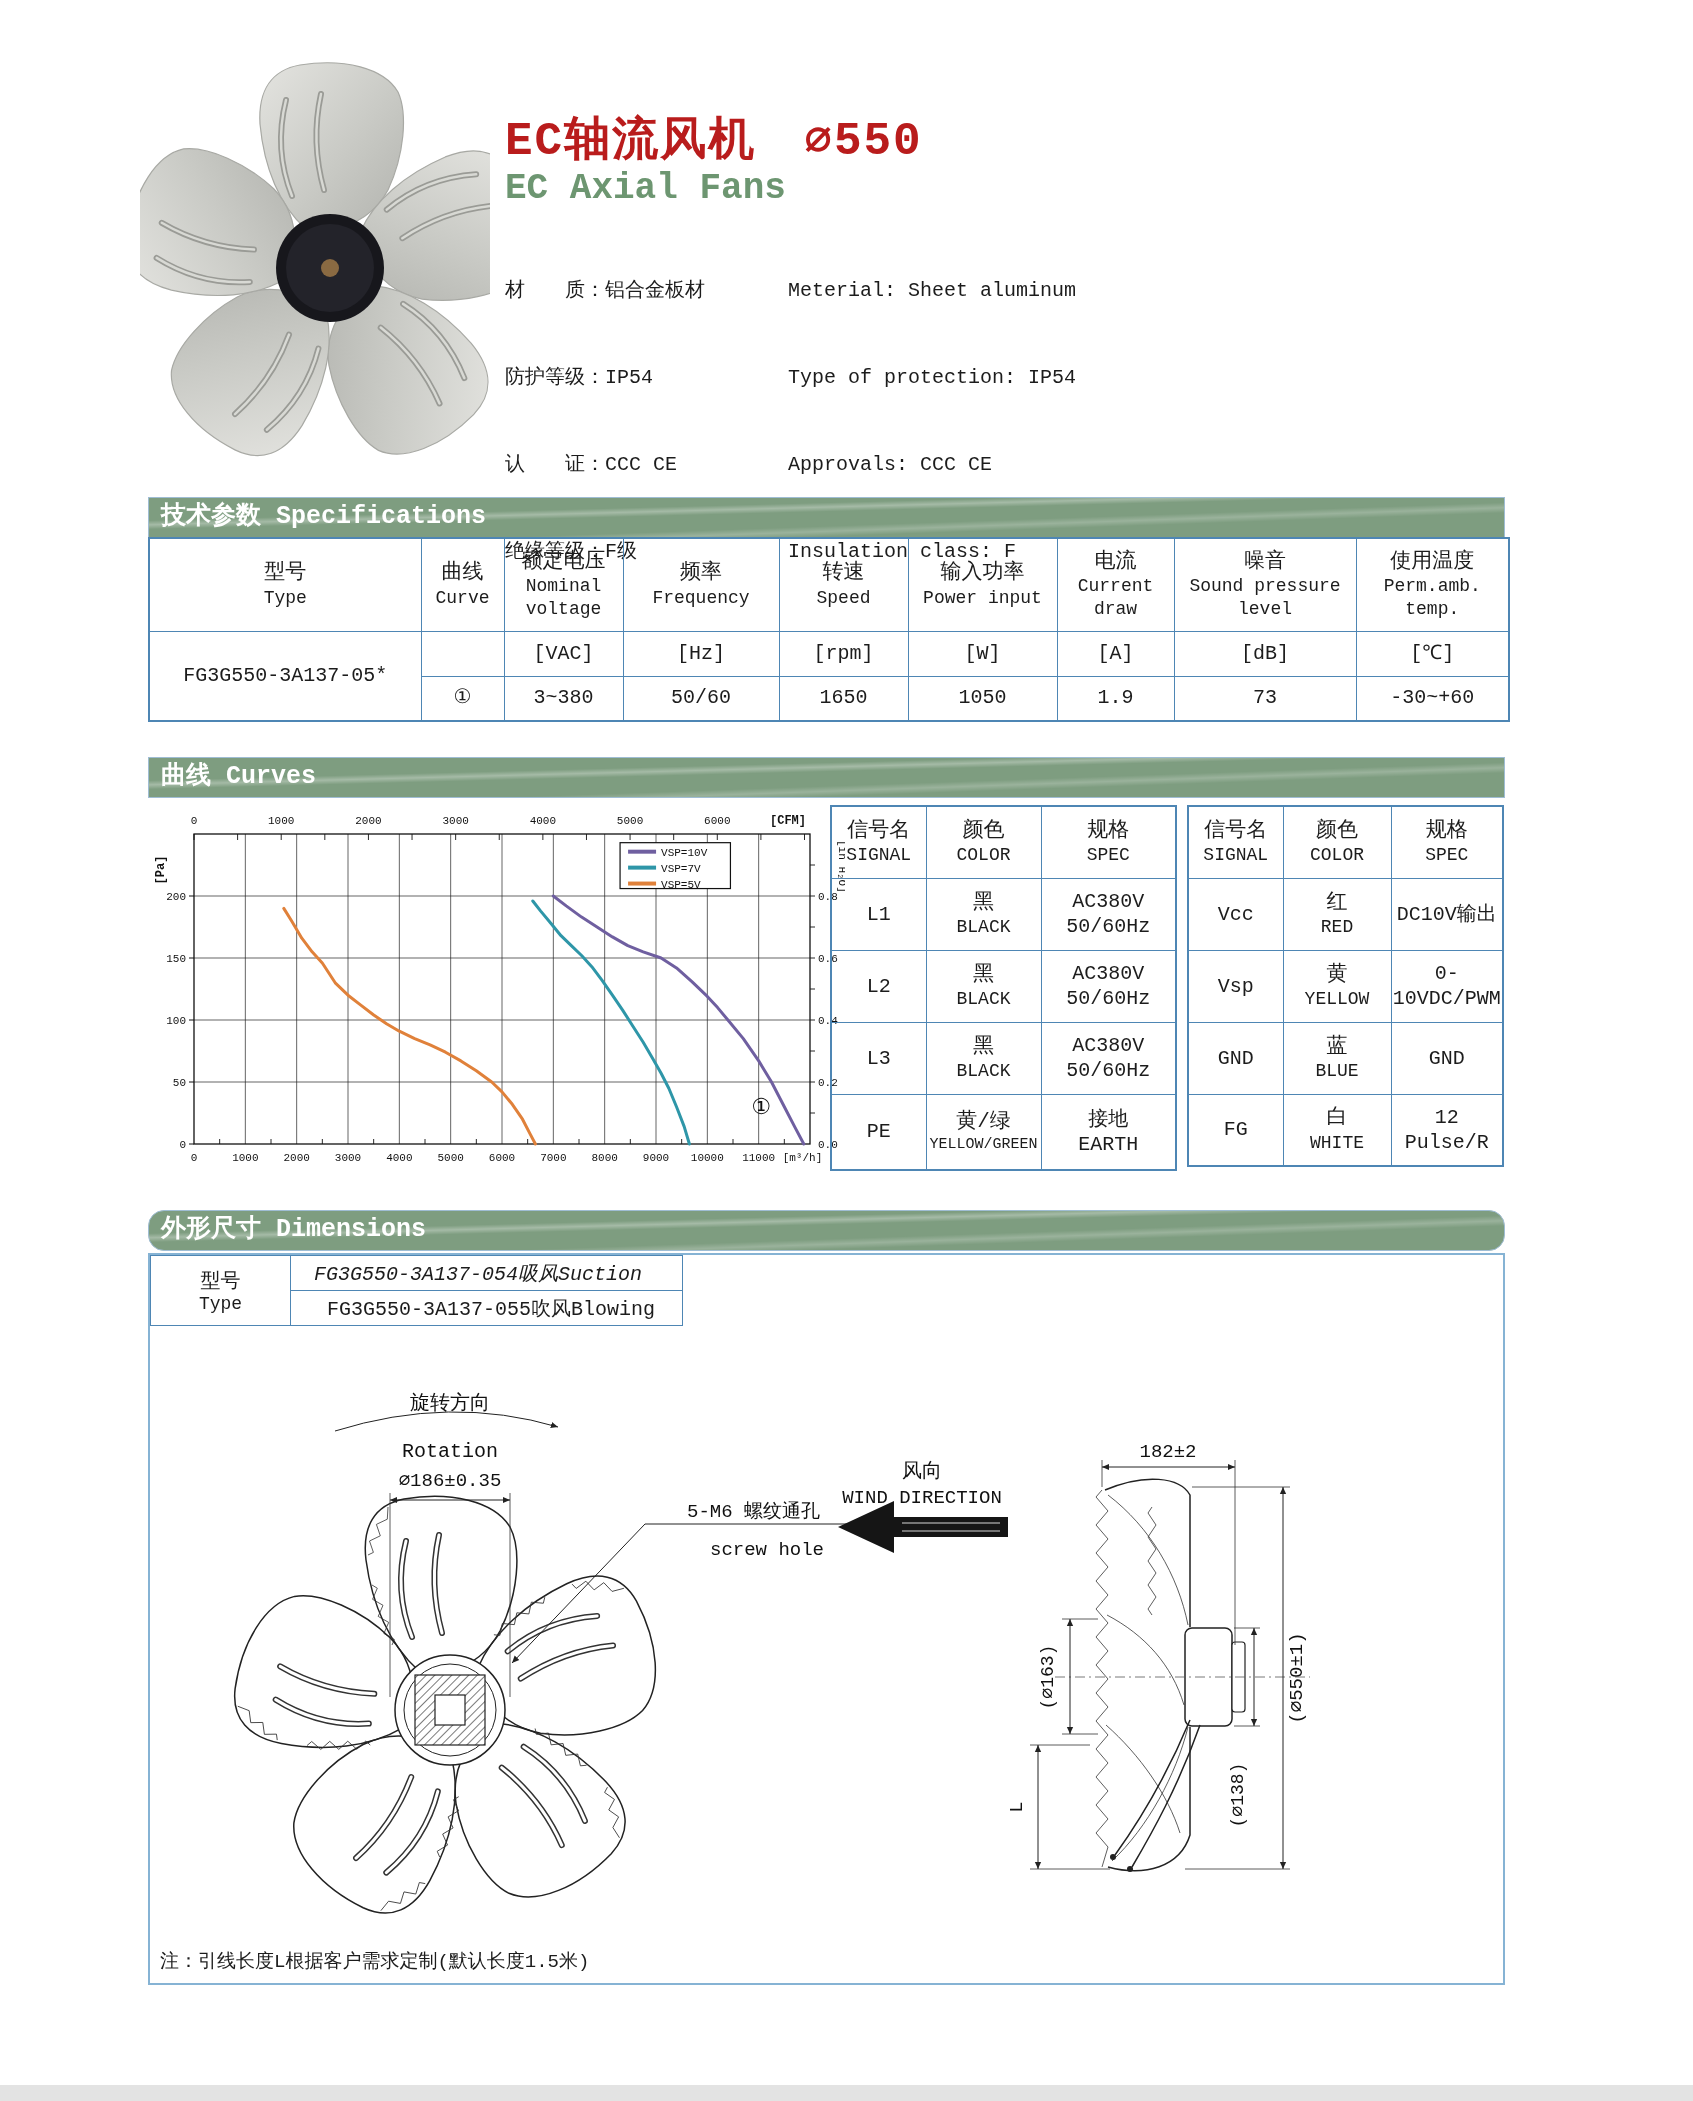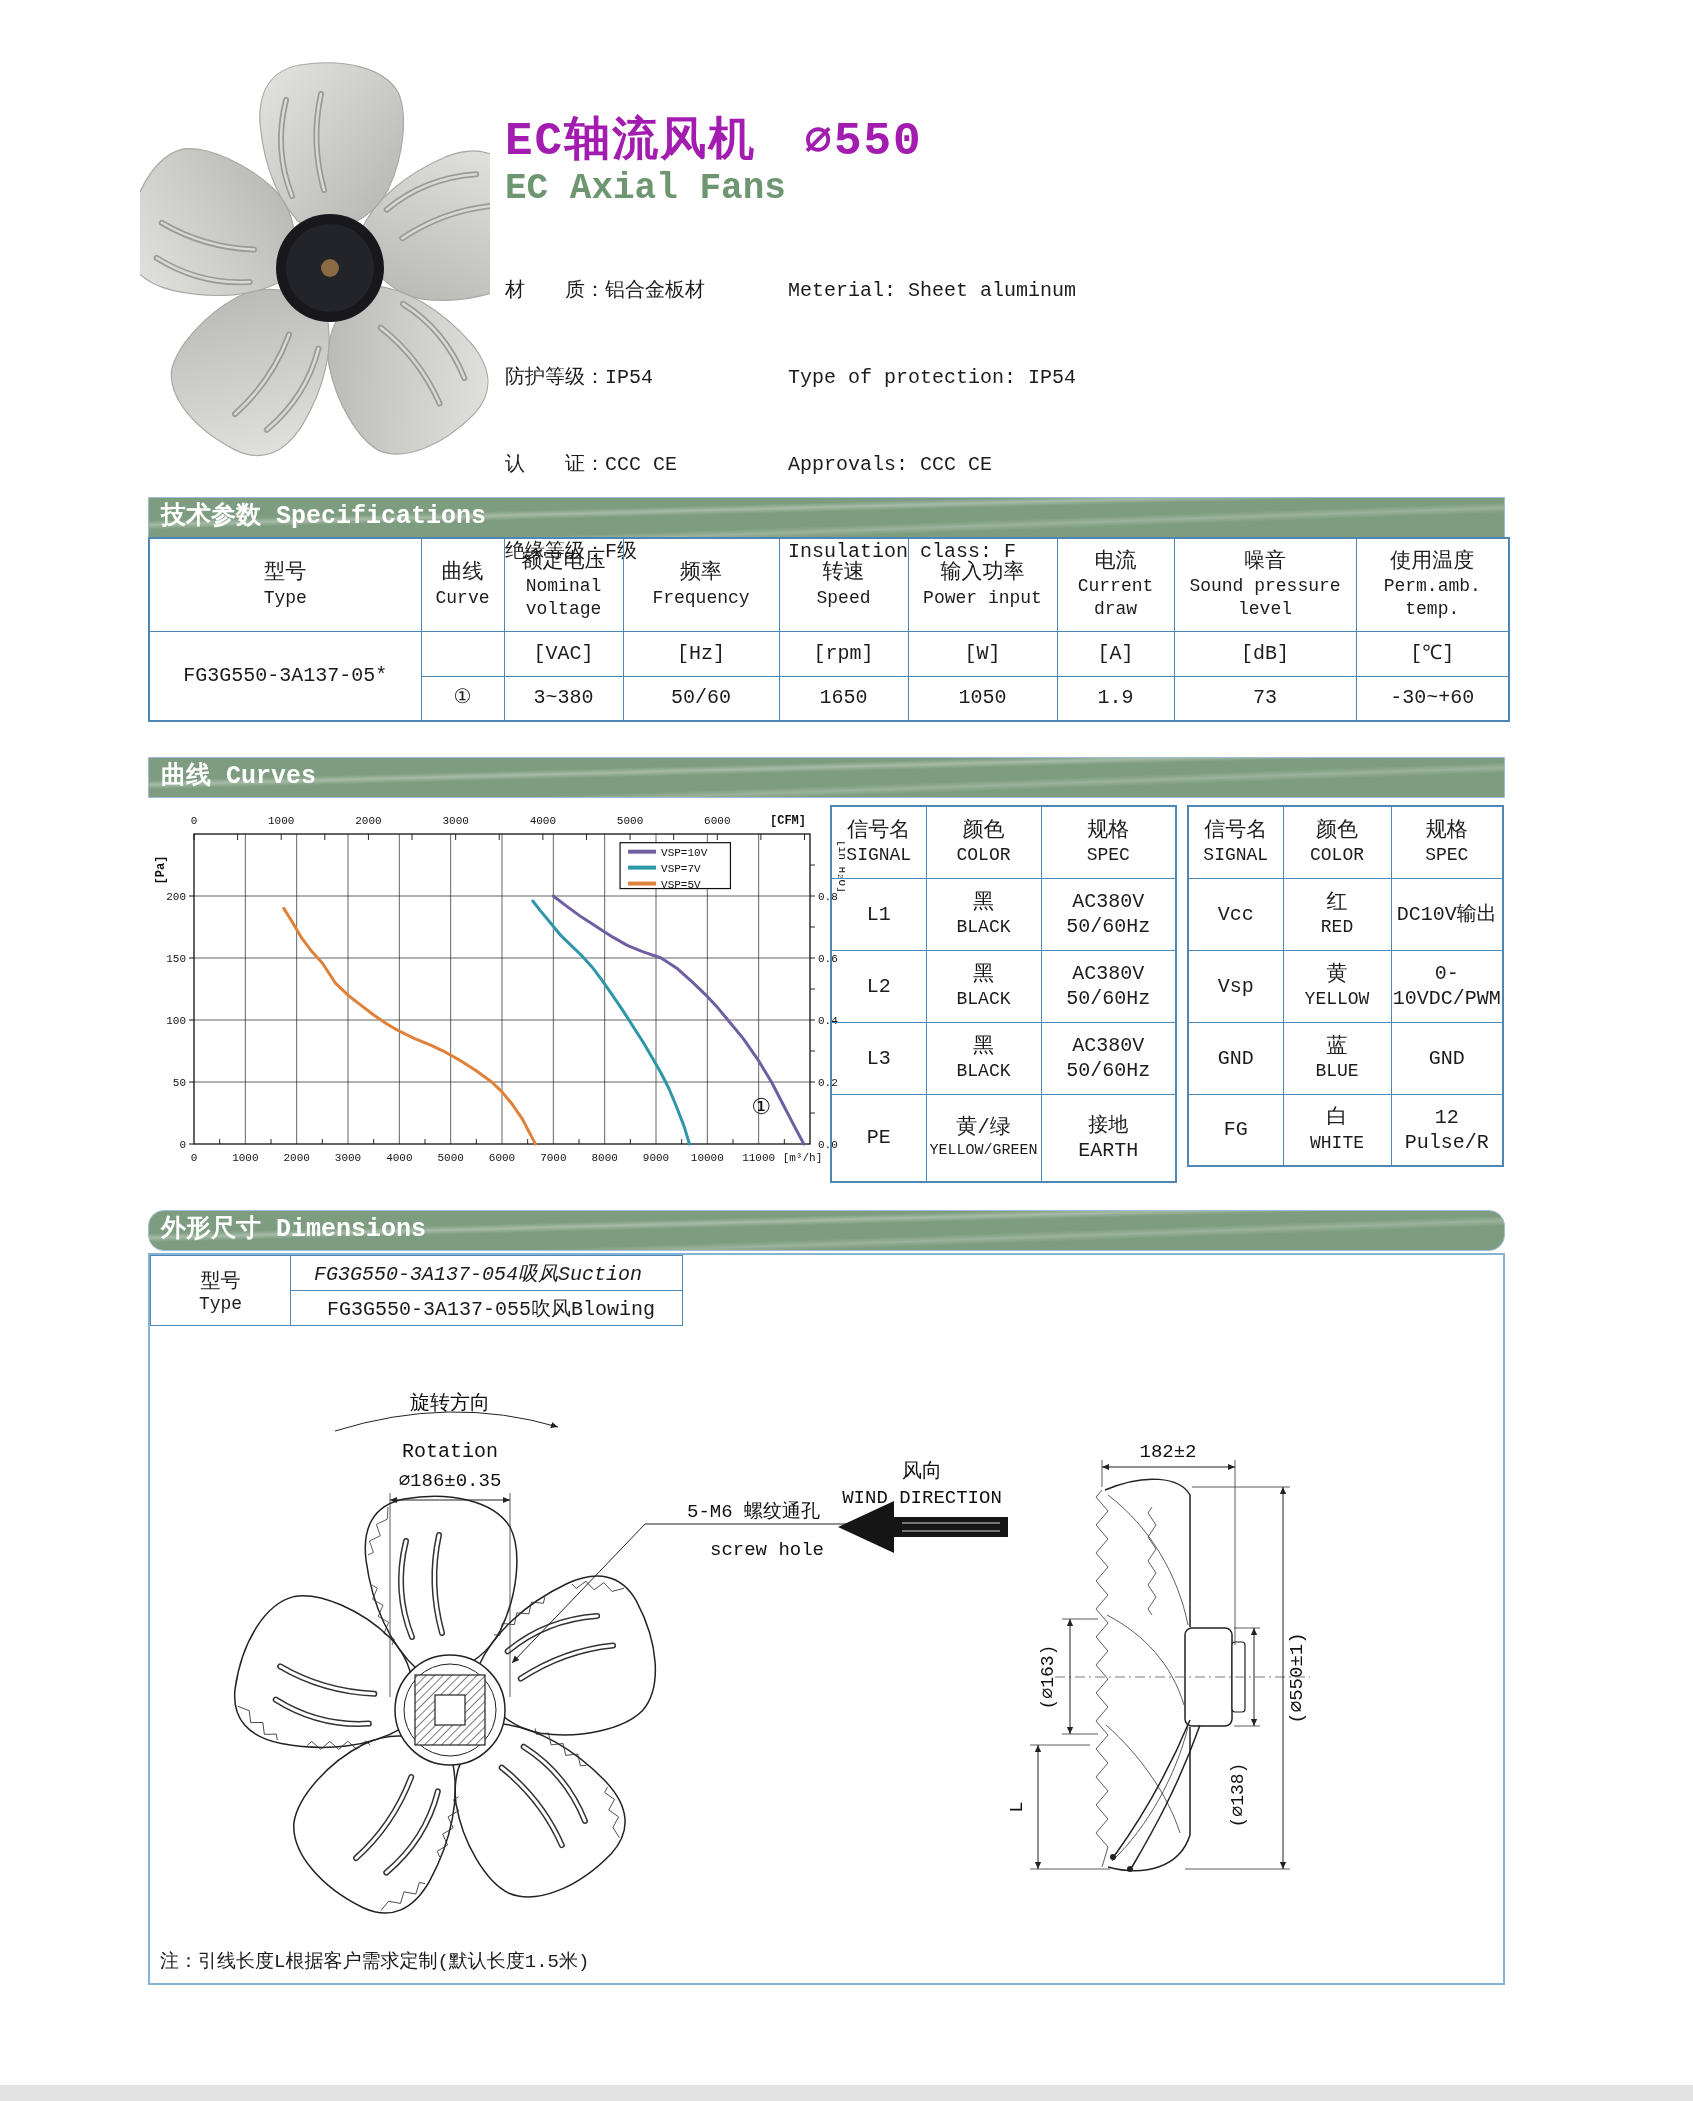--- a/index.html
+++ b/index.html
@@ -1,20 +1,20 @@
 <!DOCTYPE html>
 <html><head>
 <meta charset="utf-8">
 <style>
   html,body{margin:0;padding:0;background:#fff;}
   .page{position:relative;width:1693px;height:2101px;background:#fff;overflow:hidden;
         font-family:"Liberation Mono","DejaVu Sans Mono",monospace;color:#1c1c1c;}
   .abs{position:absolute;}
   
-  .title-cn{left:505px;top:108px;font-size:46px;font-weight:bold;color:#a21caf;letter-spacing:2px;}
+  .title-cn{left:505px;top:108px;font-size:46px;font-weight:bold;color:#b91c1c;letter-spacing:2px;}
   .title-en{left:505px;top:168px;font-size:36px;font-weight:bold;color:#6d9671;}
   .hspec{font-size:20px;line-height:29px;white-space:pre;}
   .hspec-cn{left:505px;top:218px;}
   .hspec-en{left:788px;top:218px;}
   
   .sec-bar{left:148px;width:1357px;height:41px;background:#7e9d80;border:1px solid #9fbdd4;
            box-sizing:border-box;color:#fff;font-weight:bold;font-size:25px;line-height:38px;
            padding-left:12px;
            background-image:linear-gradient(178.5deg, rgba(255,255,255,0) 30%, rgba(255,255,255,.30) 36%, rgba(255,255,255,0) 42%),
                             linear-gradient(178deg, rgba(255,255,255,0) 60%, rgba(255,255,255,.22) 66%, rgba(255,255,255,0) 72%);}
@@ -321,21 +321,21 @@
       <td class="cell20">L3</td>
       <td>
             <div class="cn">黑</div>
             <div class="en">BLACK</div>
           </td>
       <td>
             <div class="cell20">AC380V</div>
             <div class="cell20">50/60Hz</div>
           </td>
     </tr>
-    <tr style="height:88px">
+    <tr style="height:76px">
       <td class="cell20">PE</td>
       <td>
             <div class="cn">黄/绿</div>
             <div class="sm">YELLOW/GREEN</div>
           </td>
       <td>
             <div class="cell20">接地</div>
             <div class="cell20">EARTH</div>
           </td>
     </tr>

